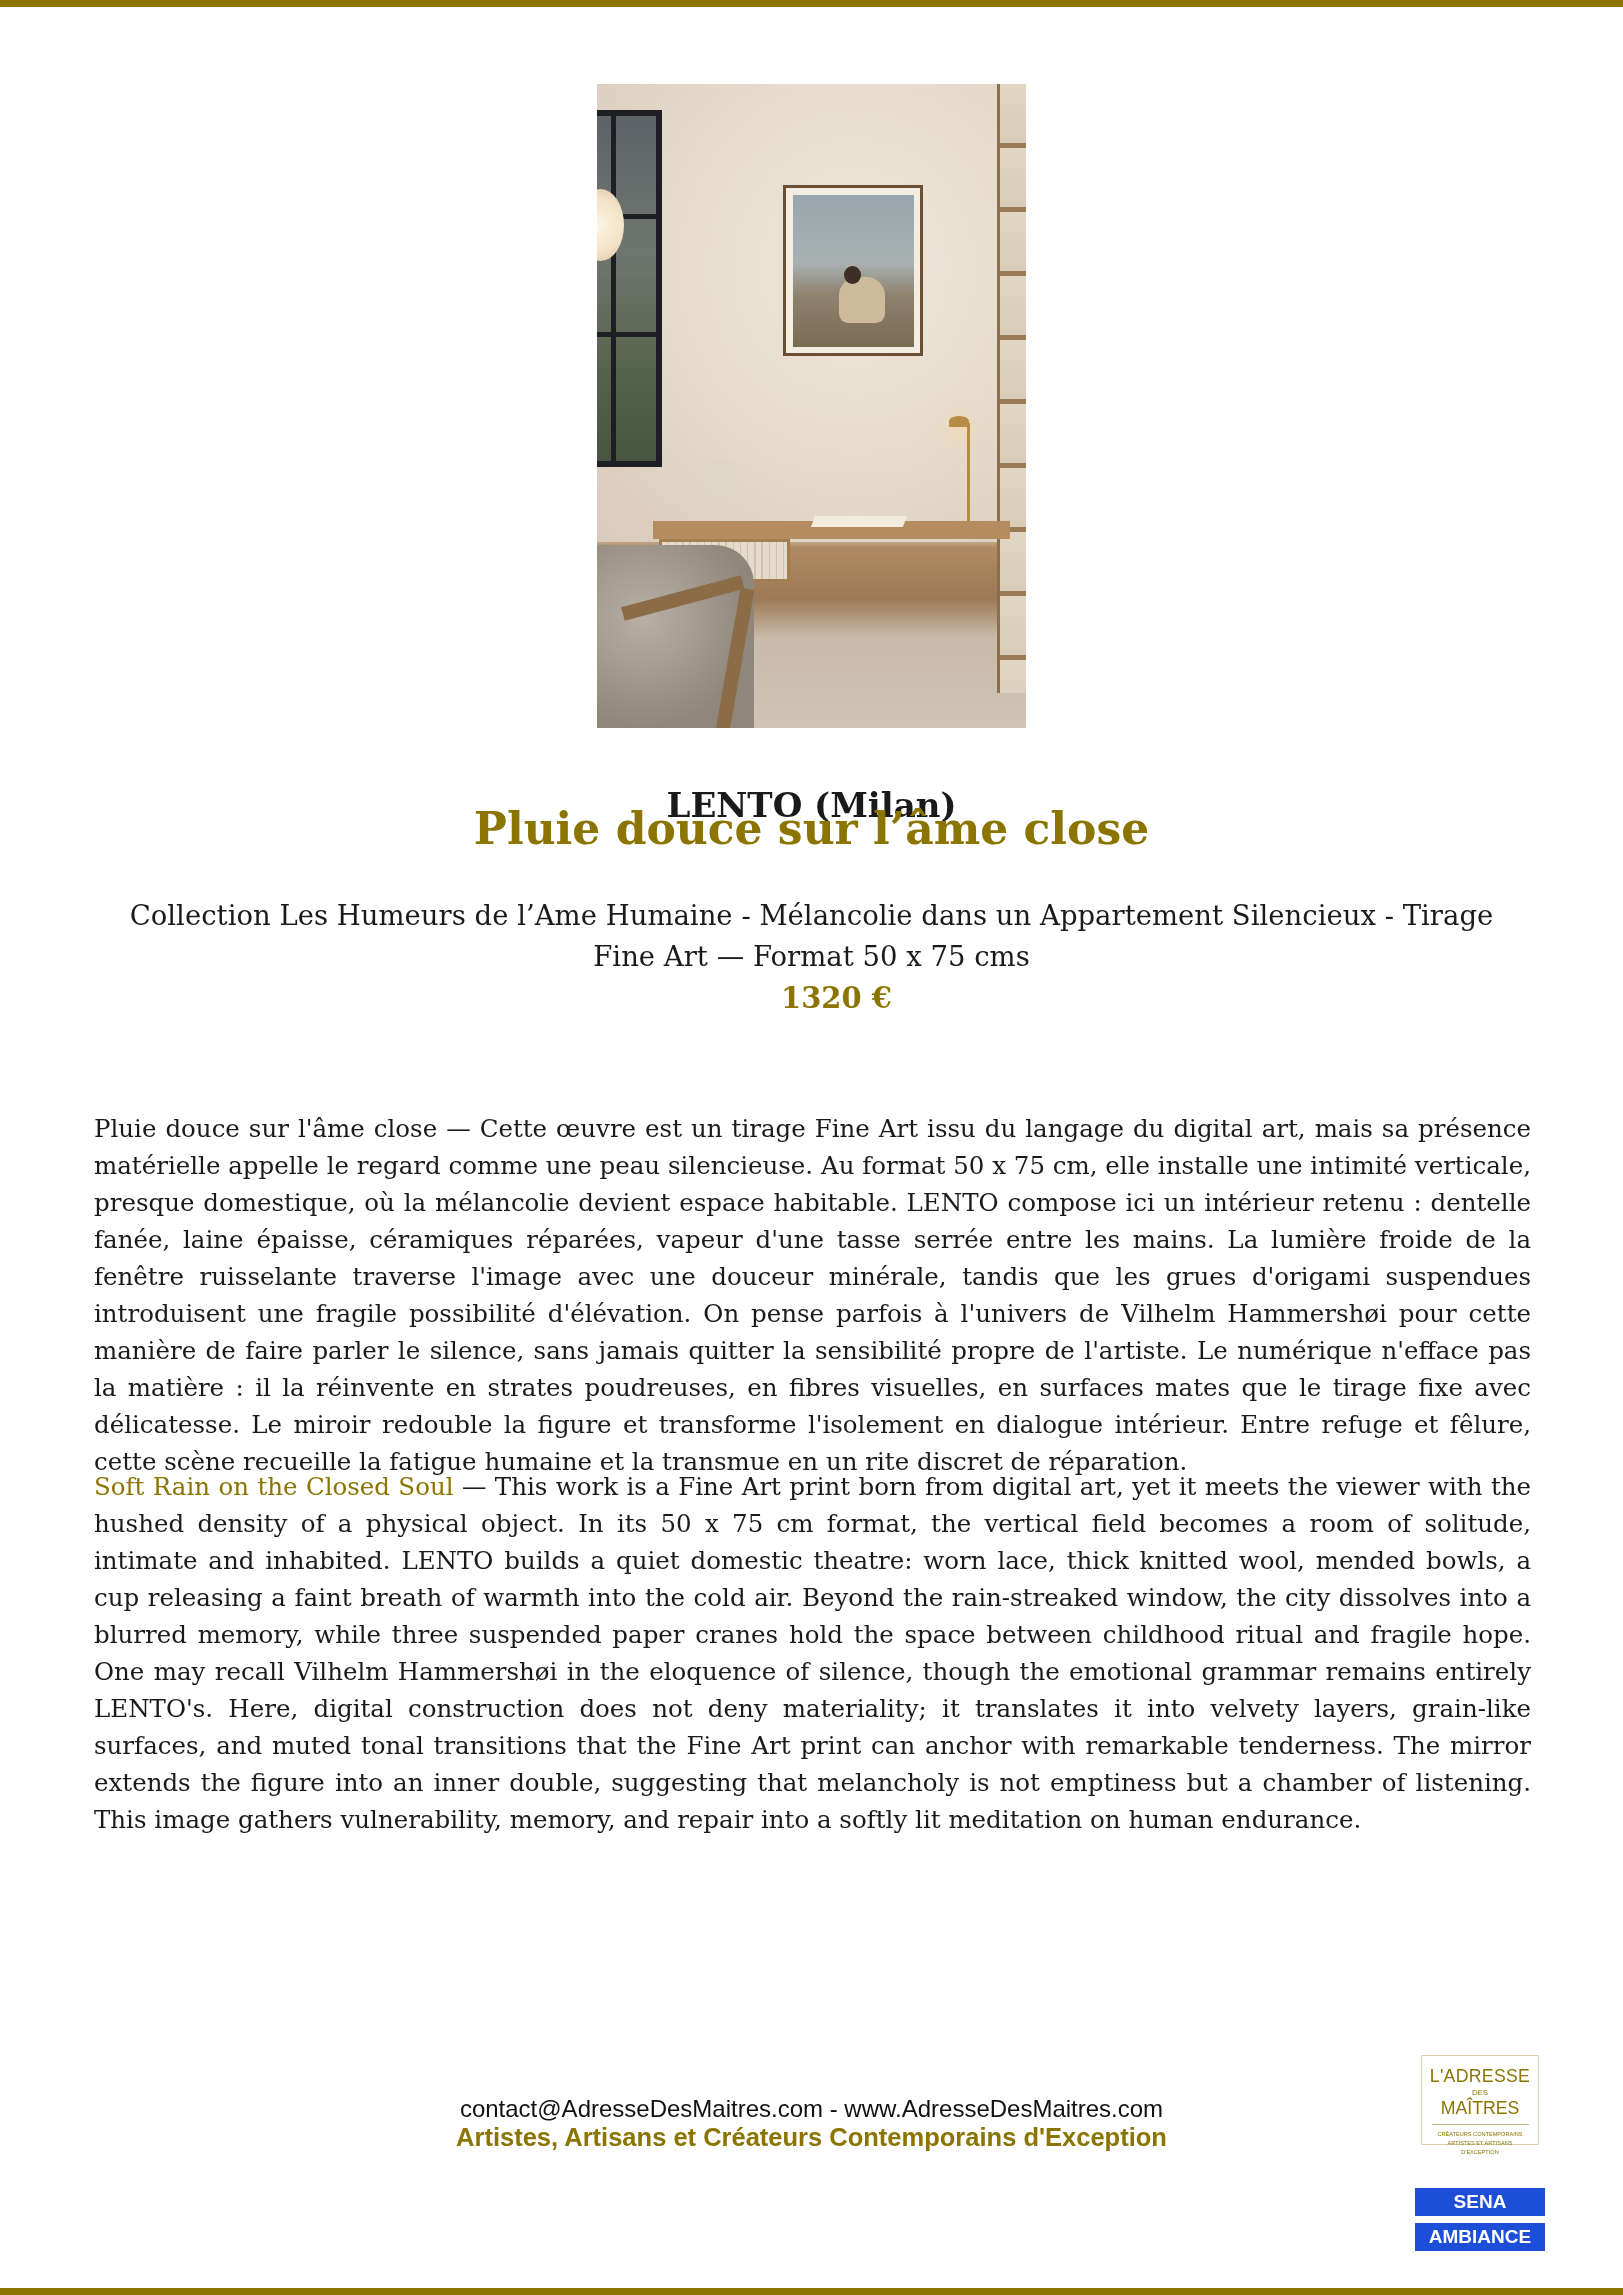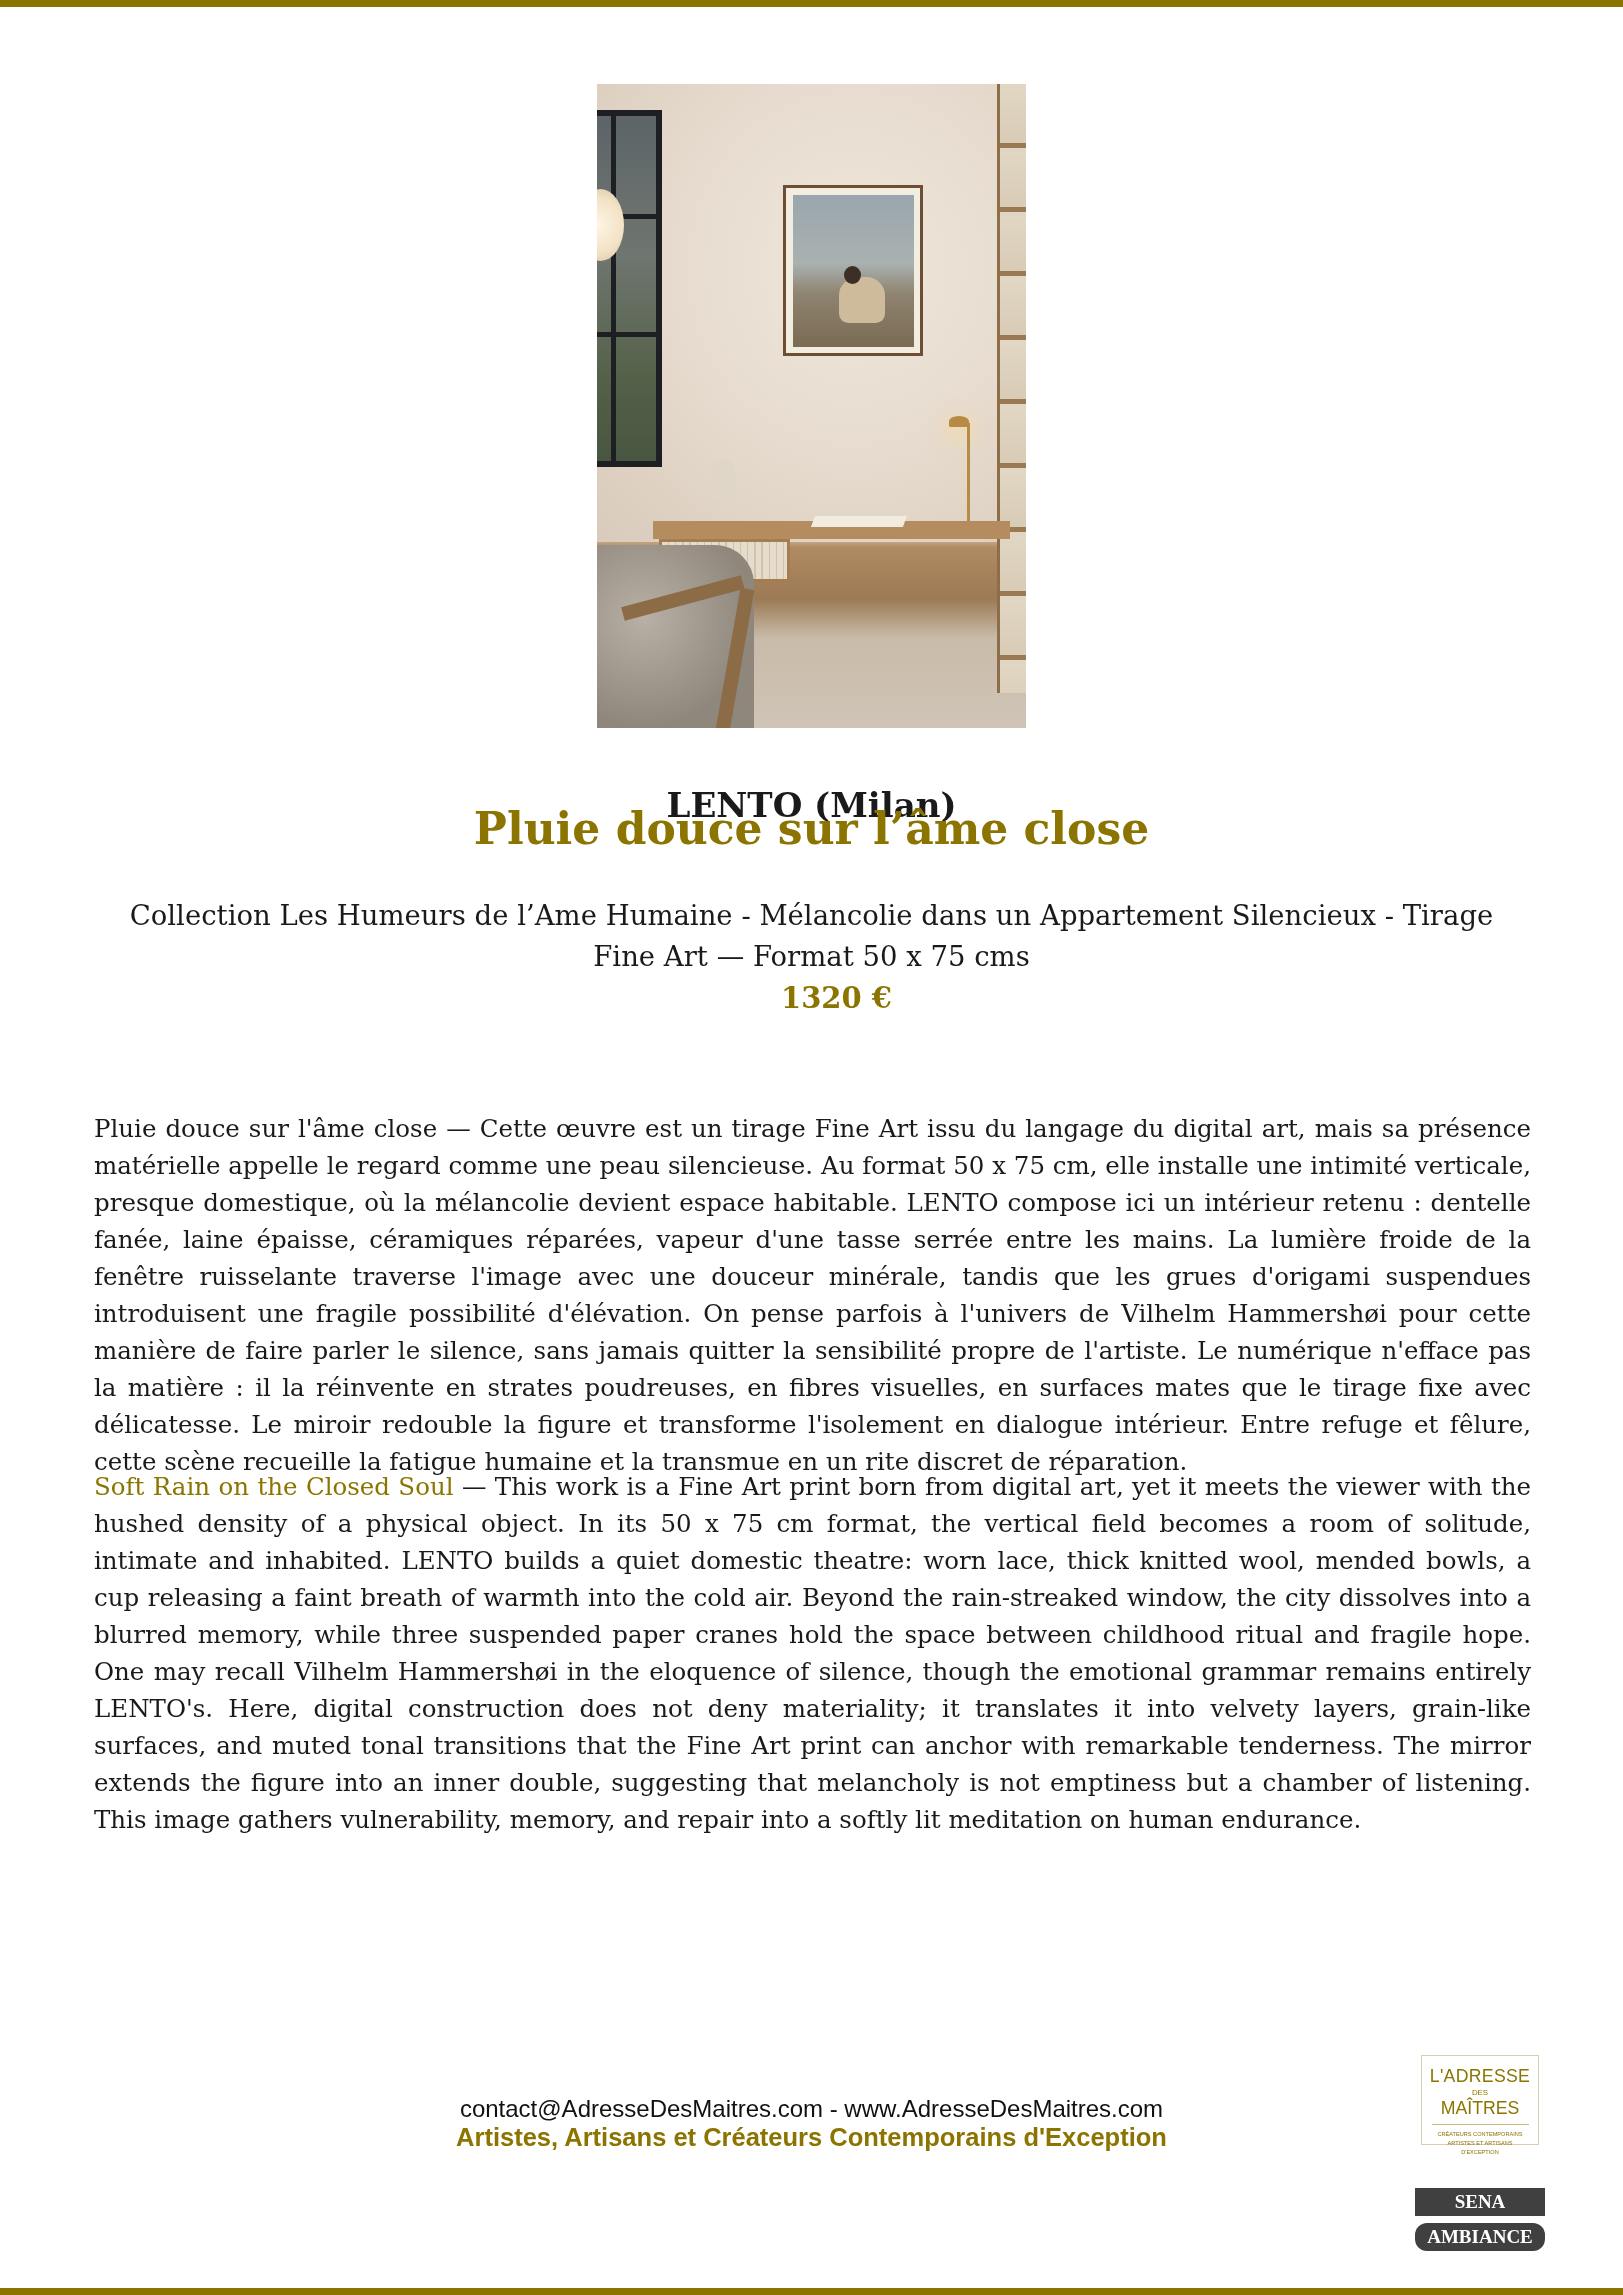--- a/index.html
+++ b/index.html
@@ -72,24 +72,24 @@
 
   
   .logo-box { position: absolute; left: 1421px; top: 2055px; width: 118px; height: 90px;
     border: 1.3px solid #d9cfae; box-sizing: border-box; text-align: center;
     font-family: Liberation Sans, sans-serif; color: #8B7500; }
   .logo-box .l1 { margin-top: 10.5px; font-size: 17.7px; line-height: 19.6px; letter-spacing: 0.3px; }
   .logo-box .l2 { font-size: 7.9px; line-height: 11.8px; margin-top: 1.3px; }
   .logo-box .l3 { font-size: 17.7px; line-height: 19.6px; }
   .logo-box .rule { width: 97px; height: 0.7px; background: #c9b98a; margin: 5.2px auto 5.2px auto; }
   .logo-box .l4 { font-size: 5.6px; line-height: 9.2px; }
-  .badge { position: absolute; left: 1415px; width: 130px; height: 27.5px; background: #404040; color: #fff;
-    font-family: Liberation Serif, serif; font-weight: bold; font-size: 19px; line-height: 27.5px; text-align: center; }
+  .badge { position: absolute; left: 1415px; width: 130px; height: 27.5px; background: #1d4ed8; color: #fff;
+    font-family: Liberation Sans, sans-serif; font-weight: bold; font-size: 19px; line-height: 27.5px; text-align: center; }
   .badge.sena { top: 2188px; }
-  .badge.ambiance { top: 2223px; border-radius: 12px; }
+  .badge.ambiance { top: 2223px; }
 </style>
 </head>
 <body>
 
 <div class="bar top"></div>
 
 <div class="artwork" title="Interior mockup: framed print above a wooden bench in a quiet apartment with rainy window, paper lantern, desk lamp and bookshelves">
   <div class="wall"></div>
   <div class="window">
     <div class="mullion-v"></div>

